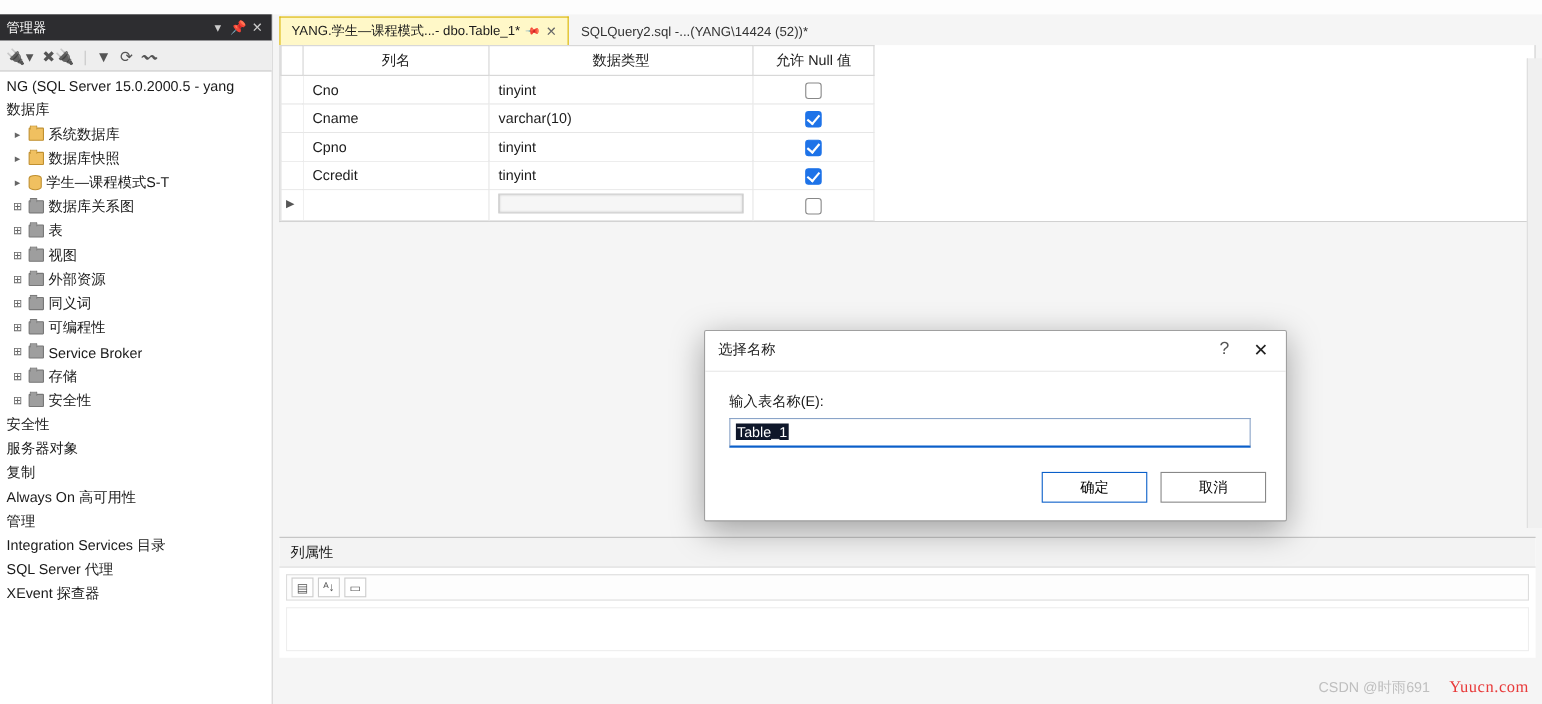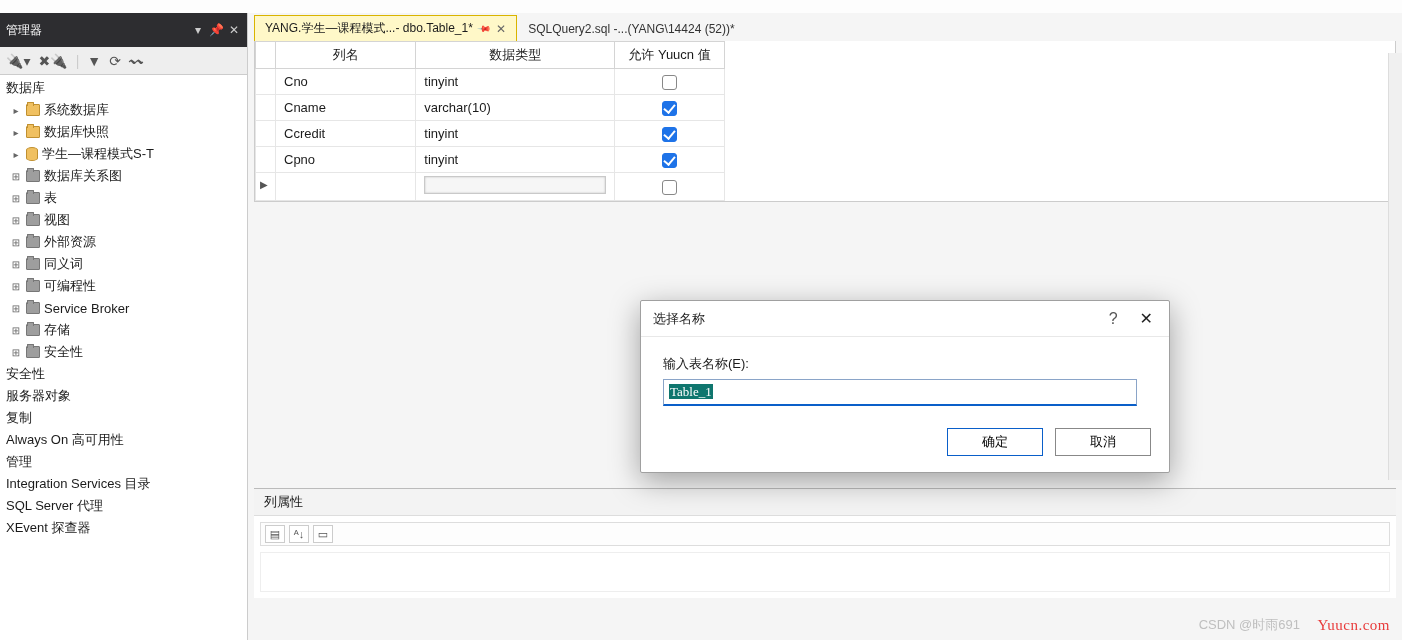--- a/index.html
+++ b/index.html
@@ -3,21 +3,21 @@
 <meta charset="utf-8">
 <style>
 * { box-sizing: border-box; margin: 0; padding: 0; font-family: "Microsoft YaHei", "Segoe UI", Arial, sans-serif; }
 body { background: #fff; width: 1402px; height: 640px; overflow: hidden; position: relative; font-size: 13px; color: #1b1b1b; }
 
 .topbar { height: 13px; background: #fdfdfd; width: 100%; }
 
 .main-region { display: flex; height: calc(100% - 13px); position: relative; }
 
 .sidebar { width: 248px; background: #fff; display: flex; flex-direction: column; border-right: 1px solid #ccc; }
-.sidebar-header { background: #2d2d30; color: #fff; height: 34px; display:flex; align-items:center; padding: 0 6px; font-size: 12px; justify-content: space-between; }
+.sidebar-header { background: #2d2d30; color: #fff; height: 24px; display:flex; align-items:center; padding: 0 6px; font-size: 12px; justify-content: space-between; }
 .sidebar-header .spacer { flex:1; }
 .sidebar-header .hdr-icons { display:flex; gap:4px; align-items:center; }
 .hdr-icons span { display:inline-block; width:14px; text-align:center; color:#ccc; }
 .toolbar { height: 28px; background: #eee; display:flex; align-items:center; gap: 8px; padding: 0 6px; border-bottom:1px solid #ccc;}
 .toolbar span { display:inline-block; color:#555; font-size:14px; line-height:1;}
 .tree { flex:1; overflow:auto; padding: 2px 0;}
 .tree-item { padding: 2px 4px 2px 6px; white-space: nowrap; display:flex; align-items:center; gap:4px; font-size: 13px; height:22px;}
 .tree-item .exp { width:12px; text-align:center; color:#666; font-size:10px;}
 .folder-icon { width:14px; height:12px; display:inline-block; background:#f0c060; border:1px solid #c09030; border-radius:1px; position:relative; flex-shrink:0;}
 .folder-icon::before { content:""; position:absolute; top:-3px; left:0; width:5px; height:3px; background:#f0c060; border:1px solid #c09030; border-bottom:none; border-radius:1px 1px 0 0;}
@@ -27,48 +27,48 @@
 
 .content-area { flex:1; display:flex; flex-direction:column; background:#f5f5f5; padding-top:2px; padding-left:6px; padding-right:6px;}
 .tabs-row { display:flex; height:26px; align-items:stretch; gap:0; }
 .tab { display:flex; align-items:center; padding: 0 10px; font-size:12px; border:1px solid transparent; border-bottom:none; gap:6px; cursor:default;}
 .tab.active { background: #fff8c8; border:1px solid #d9b400; border-bottom:none;}
 .tab.inactive { background: transparent; color:#333;}
 .tab .pin { color:#888; font-size:9px; transform:rotate(45deg);}
 .tab .close { color:#666; font-size:12px;}
 .designer-panel { background:#fff; border:1px solid #ccc; border-top:none; flex: 0 0 auto; }
 
-.col-table { width: 470px; border-collapse: collapse; margin-left: 0; }
+.col-table { width: 540px; border-collapse: collapse; margin-left: 0; }
 .col-table th { background:#fff; font-weight: normal; text-align:center; border:1px solid #d4d4d4; padding:4px 6px; height:22px; font-size:13px;}
 .col-table td { border:1px solid #e6e6e6; padding:3px 8px; height:26px; font-size:13px; background:#fff; position:relative;}
 .rowhead { width:20px; background:#fff !important; border-right:1px solid #d4d4d4;}
 .chk-cell { text-align:center; width:110px;}
 .chk { width:15px; height:15px; border:1px solid #888; border-radius:3px; display:inline-block; vertical-align:middle; position:relative; background:#fff;}
 .chk.checked { background:#1e73e8; border-color:#1e73e8;}
 .chk.checked::after { content:""; position:absolute; left:3px; top:0px; width:5px; height:9px; border:solid #fff; border-width:0 2px 2px 0; transform:rotate(40deg);}
 .empty-cell { background:#f6f6f6; border:1px solid #c9c9c9; box-shadow: inset 0 0 2px #bbb; display:inline-block; width:100%; height:18px;}
 .arrow-ind { position:absolute; left:4px; top:6px; font-size:10px; color:#555;}
 
 .mid-blank { flex:1; background:#f5f5f5; max-height:280px; }
 .prop-panel { border-top:1px solid #bbb; background:#fff; margin-top:6px;}
 .prop-title { padding:4px 10px; font-size:13px; background:#f3f3f3; border-bottom:1px solid #ddd; }
 .prop-toolbar { background:#fdfdfd; border:1px solid #ddd; margin:6px; padding:2px 4px; display:flex; align-items:center; gap:4px;}
 .prop-toolbar span { width:20px; height:18px; display:inline-flex; align-items:center; justify-content:center; color:#555; font-size:11px;}
 .tb-btn { border:1px solid #ccc; background:#fff;}
 .prop-body { height:40px; background:#fff; border:1px solid #eee; margin:0 6px 6px 6px;}
 
 .dialog-shadow { position:absolute; left:640px; top:300px; width:530px; background:#fff; border:1px solid #a0a0a0; box-shadow: 0 8px 30px rgba(0,0,0,0.35); border-radius:2px; z-index:50;}
-.dlg-titlebar { display:flex; align-items:center; padding:8px 12px; border-bottom:1px solid #e8e8e8; font-size:13px; color:#222;}
+.dlg-titlebar { display:flex; align-items:flex-start; padding:8px 12px; border-bottom:1px solid #e8e8e8; font-size:13px; color:#222;}
 .dlg-titlebar .spacer{flex:1;}
 .dlg-titlebar .qmark { margin-right:18px; font-size:16px; color:#555;}
 .dlg-titlebar .closex { font-size:16px; color:#222; padding:0 4px;}
 .dlg-body { padding: 18px 32px 10px 22px;}
 .dlg-label { font-size:13px; margin-bottom:6px; display:block;}
 .dlg-input { width:100%; border:1px solid #8aa4c8; border-bottom:2px solid #0a5fc9; padding:3px 5px; font-size:13px; line-height:18px;}
-.dlg-input .seltext { background:#0f766e; color:#fff; padding:0 1px;font-family:Liberation Serif, serif;}
+.dlg-input .seltext { background:#0f172a; color:#fff; padding:0 1px;}
 .dlg-buttons { display:flex; justify-content:flex-end; gap:12px; padding: 12px 18px 16px 18px;}
 .dlg-buttons button { min-width:96px; height:28px; border:1px solid #888; background:#fff; font-size:13px; cursor:pointer;}
 .dlg-buttons button.primary { border:1.5px solid #0a5fc9;}
 
 .watermark1 { position:absolute; right:12px; bottom:6px; color:#e83a3a; font-size:15px; font-family: "Times New Roman", serif; letter-spacing:0.5px;}
 .watermark2 { position:absolute; right:102px; bottom:6px; color:#bfbfbf; font-size:13px;}
 
 .v-scroll { position:absolute; right:0; top:40px; bottom:160px; width:14px; background:#f0f0f0; border-left:1px solid #ddd;}
 </style>
 </head>
@@ -91,20 +91,23 @@
     <div class="toolbar">
       <span>🔌▾</span>
       <span>✖🔌</span>
       <span style="color:#ccc">|</span>
       <span>▼</span>
       <span>⟳</span>
       <span>〰</span>
     </div>
     <div class="tree">
       <div class="tree-item">
+          <span>NG (SQL Server 15.0.2000.5 - yang</span>
+        </div>
+      <div class="tree-item">
           <span>数据库</span>
         </div>
 
       <div class="tree-item" style="padding-left:10px">
         <span class="exp">▸</span>
         <span class="folder-icon"></span>
         <span>系统数据库</span>
       </div>
       <div class="tree-item" style="padding-left:10px">
         <span class="exp">▸</span>
@@ -202,45 +205,45 @@
       </div>
     </div>
 
     <div class="designer-panel">
       <table class="col-table">
         <thead>
           <tr>
             <th class="rowhead"></th>
             <th>列名</th>
             <th>数据类型</th>
-            <th>允许 Yuucn 值</th>
+            <th>允许 Null 值</th>
           </tr>
         </thead>
         <tbody id="grid-body">
             <tr>
               <td class="rowhead"></td>
               <td>Cno</td>
               <td>tinyint</td>
               <td class="chk-cell"><span class="chk"></span></td>
             </tr>
             <tr>
               <td class="rowhead"></td>
               <td>Cname</td>
               <td>varchar(10)</td>
               <td class="chk-cell"><span class="chk checked"></span></td>
             </tr>
             <tr>
               <td class="rowhead"></td>
-              <td>Ccredit</td>
+              <td>Cpno</td>
               <td>tinyint</td>
               <td class="chk-cell"><span class="chk checked"></span></td>
             </tr>
             <tr>
               <td class="rowhead"></td>
-              <td>Cpno</td>
+              <td>Ccredit</td>
               <td>tinyint</td>
               <td class="chk-cell"><span class="chk checked"></span></td>
             </tr>
             <tr>
               <td class="rowhead" style="position:relative">
                 <span class="arrow-ind">▶</span>
               </td>
               <td></td>
               <td><span class="empty-cell"></span></td>
               <td class="chk-cell"><span class="chk"></span></td>

